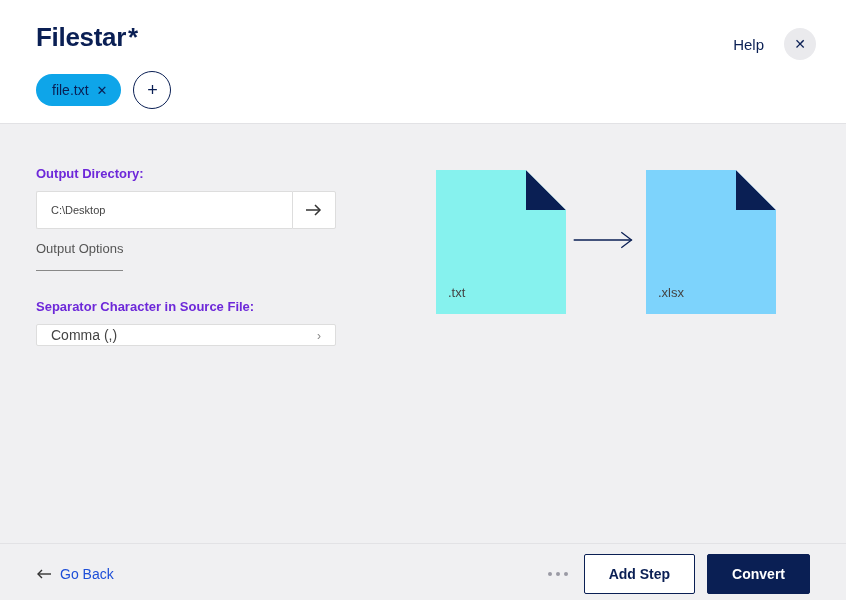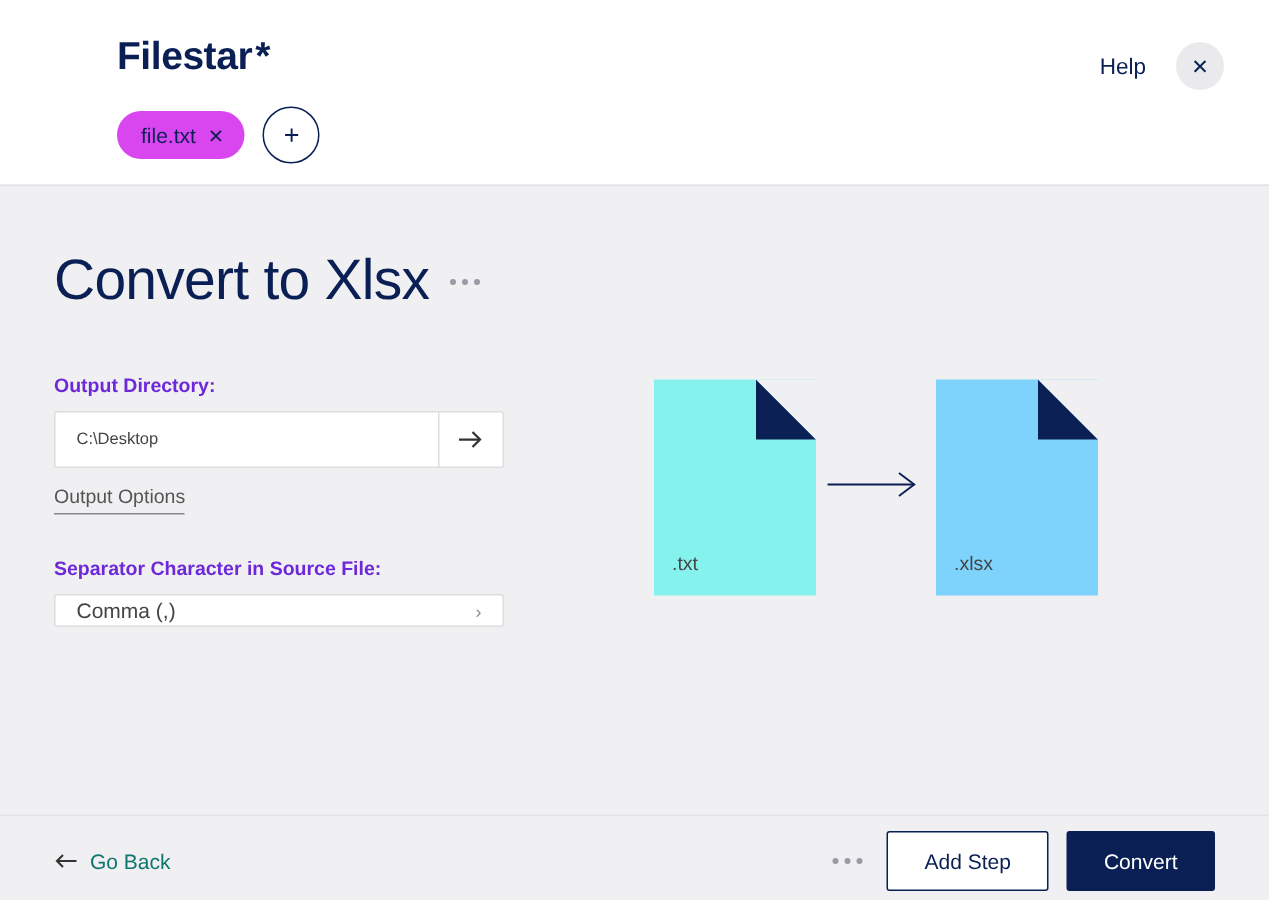--- a/index.html
+++ b/index.html
@@ -10,33 +10,32 @@
     height: 600px;
     overflow: hidden;
     color: #0a1f54;
   }
   .header {
     padding: 22px 30px 14px 36px;
     display: flex;
     justify-content: space-between;
     align-items: flex-start;
     background: #fff;
-    margin-left: 42px;
   }
   .header-left { display: flex; flex-direction: column; gap: 18px; }
   .logo {
     font-size: 26px;
     font-weight: 600;
     color: #0a1f54;
     letter-spacing: -0.3px;
   }
   .logo-star { font-weight: 600; margin-left: 2px; }
   .file-row { display: flex; gap: 12px; align-items: center; }
   .file-chip {
-    background: #d946ef;
+    background: #0ea5e9;
     border-radius: 20px;
     padding: 8px 14px 8px 16px;
     display: flex;
     align-items: center;
     gap: 8px;
     font-size: 14px;
     color: #0a1f54;
   }
   .file-chip-x {
     font-size: 13px;
@@ -123,40 +122,40 @@
     align-items: center;
     justify-content: center;
     cursor: pointer;
     border-radius: 0 2px 2px 0;
   }
   .output-options {
     font-size: 13px;
     color: #555;
     border-bottom: 1px solid #888;
     display: inline-block;
-    padding-bottom: 4px;
+    padding-bottom: 14px;
     cursor: pointer;
     margin-bottom: 28px;
   }
   .select-box {
     border: 1px solid #ddd;
     background: #fff;
     padding: 2px 14px;
     font-size: 14px;
     color: #444;
     display: flex;
     justify-content: space-between;
     align-items: flex-end;
     cursor: pointer;
     border-radius: 2px;
   }
   .chevron { color: #888; font-size: 12px; }
   .diagram-col { flex: 1; display: flex; align-items: flex-start; padding-top: 4px; }
   .file-card {
-    width: 108px;
+    width: 130px;
     height: 144px;
     position: relative;
     display: flex;
     align-items: flex-end;
     padding: 14px 12px;
     font-size: 13px;
     color: #444;
   }
   .file-txt { background: #86f2ee; }
   .file-xlsx { background: #7dd3fc; align-items: flex-end; }
@@ -192,37 +191,37 @@
     display: flex;
     justify-content: space-between;
     align-items: center;
     padding: 0 36px;
   }
   .go-back {
     display: flex;
     align-items: center;
     gap: 8px;
     font-size: 14px;
-    color: #0f766e;
+    color: #1d4ed8;
     cursor: pointer;
   }
   .footer-right { display: flex; align-items: center; gap: 12px; }
   .footer-dots {
     display: flex;
     gap: 4px;
     cursor: pointer;
     margin-right: 4px;
   }
   .footer-dots span {
     width: 4px; height: 4px; background: #9a9aa5; border-radius: 50%;
   }
   .btn {
     padding: 11px 24px;
     font-size: 14px;
-    font-weight: 400;
+    font-weight: 700;
     cursor: pointer;
     border-radius: 2px;
   }
   .btn-outline {
     background: #fff;
     border: 1px solid #0a1f54;
     color: #0a1f54;
   }
   .btn-primary {
     background: #0a1f54;
@@ -250,28 +249,20 @@
   </div>
   <div class="header-right">
     <span class="help-link">Help</span>
     <div class="close-btn">
       <span>✕</span>
     </div>
   </div>
 </div>
 
 <div class="main">
-  <div class="title-row">
-    <div class="page-title">Convert to Xlsx</div>
-    <div class="title-dots">
-      <span></span>
-        <span></span>
-        <span></span>
-    </div>
-  </div>
 
   <div class="content-row">
     <div class="form-col">
       <div class="field-label">Output Directory:</div>
       <div class="dir-row">
         <div class="dir-input">C:\Desktop</div>
         <div class="dir-btn">
           <svg width="18" height="12" viewBox="0 0 18 12" fill="none" stroke="#333" stroke-width="1.5">
             <line x1="1" y1="6" x2="15" y2="6"></line>
             <polyline points="10,1 15,6 10,11"></polyline>

